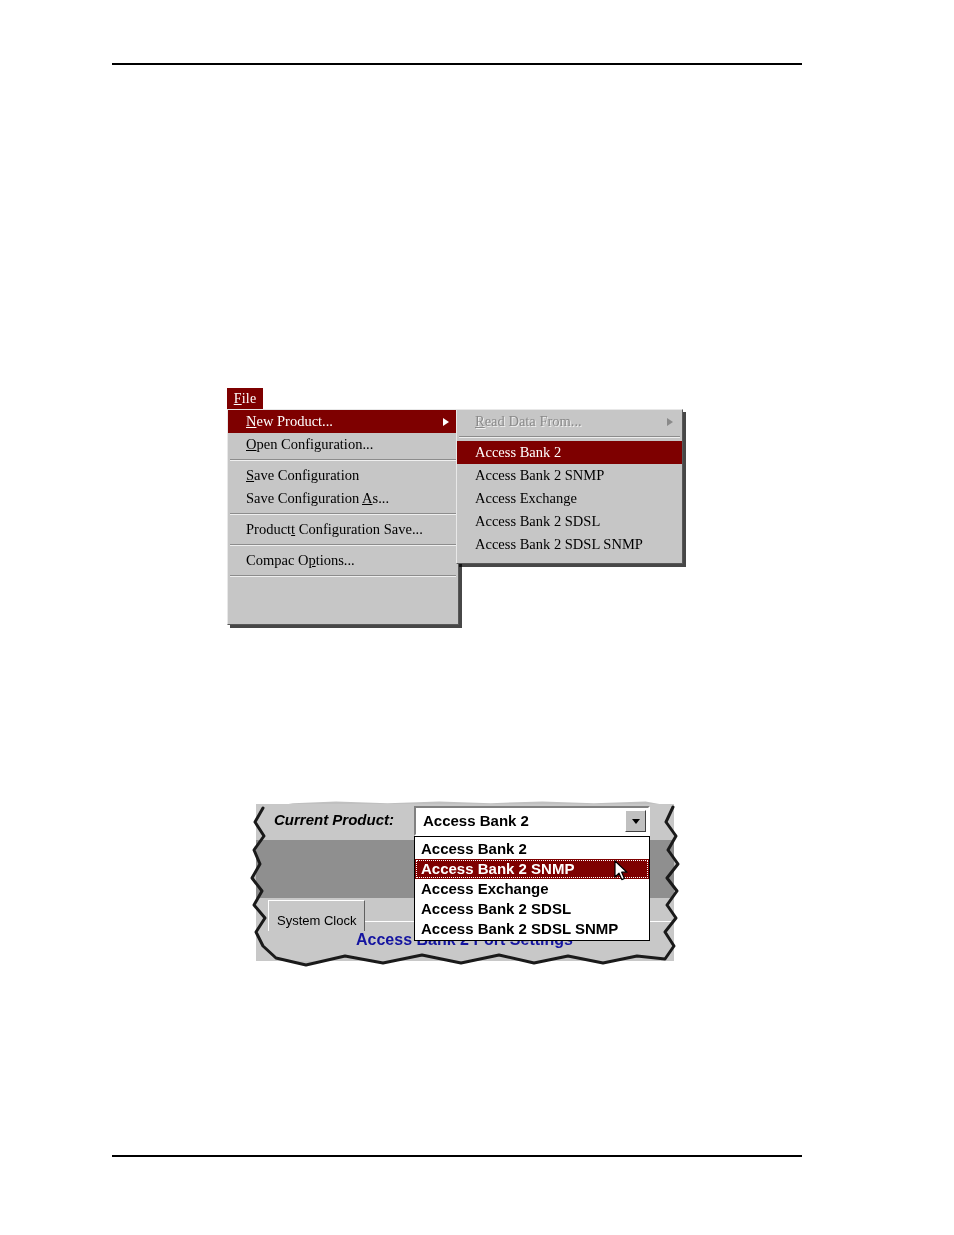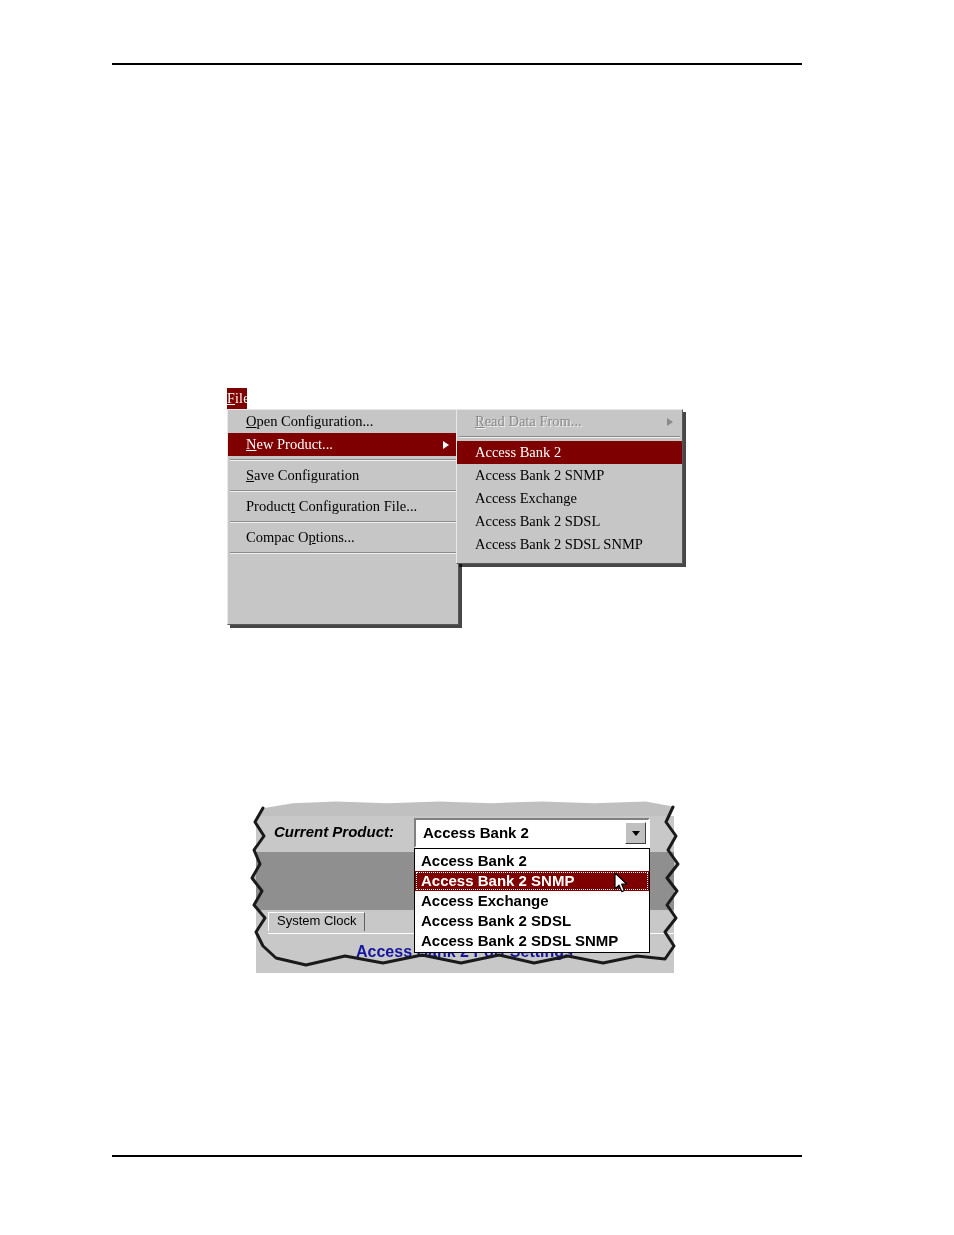--- a/index.html
+++ b/index.html
@@ -34,21 +34,21 @@
     top: 388px;
     width: 460px;
     height: 240px;
   }
 
   
   .menubar-button {
     position: absolute;
     left: 0px;
     top: 0px;
-    width: 20px;
+    width: 36px;
     height: 21px;
     background: #7e0000;
     color: #ffffff;
     font-family: "Liberation Serif", "DejaVu Serif", serif;
     font-size: 14px;
     line-height: 21px;
     text-align: center;
     letter-spacing: .2px;
     box-sizing: border-box;
   }
@@ -150,21 +150,21 @@
       56% 3%, 44% 2%, 32% 3%, 20% 2%, 10% 3%);
   }
   #torn-edge {
     position: absolute;
     inset: 0;
     pointer-events: none;
   }
   
   #dialog-clip {
     position: absolute;
-    left: 6px; top: 12px;
+    left: 6px; top: 0;
     width: 418px; height: 163px;
     overflow: hidden;
   }
   
   #dialog-topband {
     position: absolute;
     left: 0; top: 6px;
     width: 418px; height: 36px;
     background: #c8c8c8;
   }
@@ -261,21 +261,21 @@
     background: #7e0000;
     color: #ffffff;
     outline: 1px dotted #ffffff;
     outline-offset: -2px;
   }
 
   
   #tab-systemclock {
     position: absolute;
     left: 12px; top: 102px;
-    padding: 0 8px 3px 8px;
+    padding: 12px 8px 3px 8px;
     background: #c8c8c8;
     border-top: 1px solid #ffffff;
     border-left: 1px solid #ffffff;
     border-right: 1px solid #606060;
     font-family: "Liberation Sans", "DejaVu Sans", sans-serif;
     font-size: 13px;
     color: #000000;
     white-space: nowrap;
   }
   #tab-strip-rest {
@@ -307,32 +307,33 @@
 
 <div class="page-rule" id="rule-top"></div>
 <div class="page-rule" id="rule-bottom"></div>
 
 <div id="figure-menu">
 
   <div class="menubar-button"><u>F</u><span>ile</span></div>
 
   <div class="popup" id="file-menu">
 
+    <div class="menu-item highlight"><u>N</u><span>ew Product...</span><span class="submenu-arrow"></span></div>
+
     <div class="menu-item"><u>O</u><span>pen Configuration...</span></div>
 
-    <div class="menu-item highlight"><u>N</u><span>ew Product...</span><span class="submenu-arrow"></span></div>
-
     <div class="menu-sep"></div>
 
     <div class="menu-item"><u>S</u><span>ave Configuration</span></div>
 
-
-    <div class="menu-sep"></div>
-
-    <div class="menu-item"><span>Product</span><u>t</u><span> Configuration File...</span></div>
+    <div class="menu-item"><span>Save Configuration </span><u>A</u><span>s...</span></div>
+
+    <div class="menu-sep"></div>
+
+    <div class="menu-item"><span>Product</span><u>t</u><span> Configuration Save...</span></div>
 
     <div class="menu-sep"></div>
 
     <div class="menu-item"><span>Compac O</span><u>p</u><span>tions...</span></div>
 
     <div class="menu-sep"></div>
 
   </div>
 
   <div class="popup" id="product-submenu">

